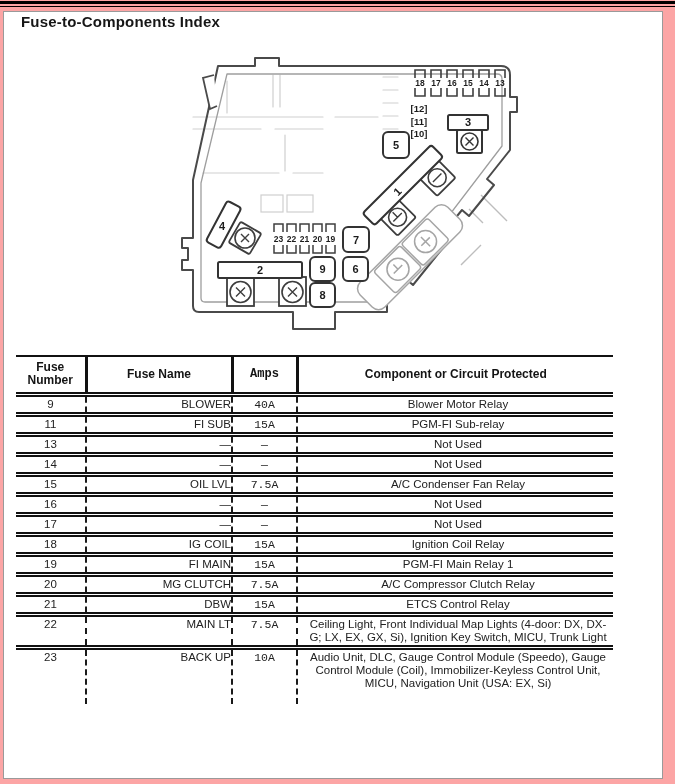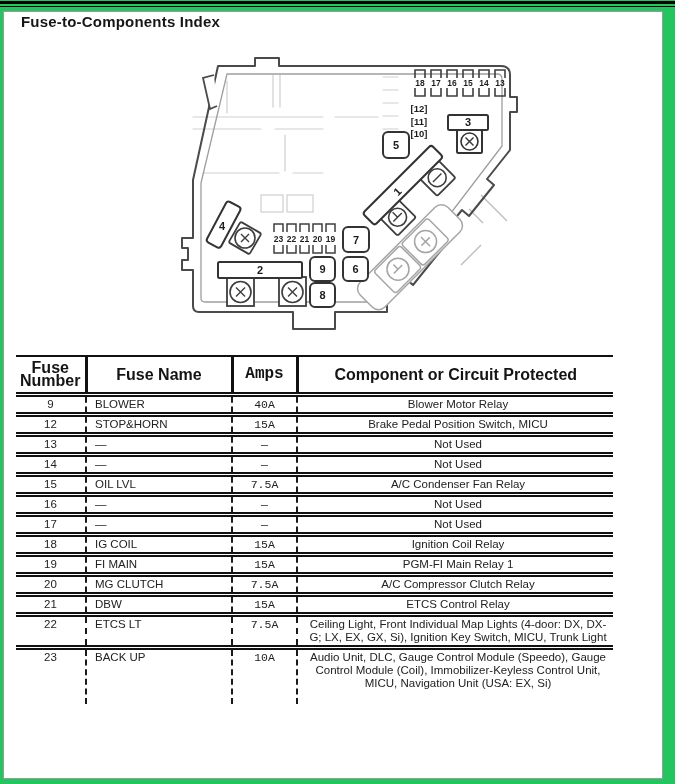--- a/index.html
+++ b/index.html
@@ -1,18 +1,18 @@
 <!DOCTYPE html>
 <html><head>
 <meta charset="utf-8">
 <style>
   html,body { margin:0; padding:0; background:#fff; }
   .page {
     position:relative; width:675px; height:784px;
-    background:#22c55e; overflow:hidden;
+    background:#fca5a5; overflow:hidden;
     font-family:"Liberation Sans", sans-serif; color:#1a1a1a;
   }
   .top-rule {
     position:absolute; left:0; top:1px; width:675px; height:2px;
     border-top:3px solid #000; border-bottom:1px solid #000;
   }
   .frame {
     position:absolute; left:3px; top:11px; width:658px; height:766px;
     border:1px solid #9a9a9a; background:#fff;
   }
@@ -23,32 +23,32 @@
   .diagram { position:absolute; left:165px; top:55px; }
   .fnum { font:bold 8.5px "Liberation Sans", sans-serif; fill:#1c1c1c; text-anchor:middle; }
   .bnum { font:bold 9.5px "Liberation Sans", sans-serif; fill:#1c1c1c; text-anchor:middle; }
   .unum { font:bold 11px "Liberation Sans", sans-serif; fill:#1c1c1c; text-anchor:middle; }
   table.fuse-table {
     position:absolute; left:16px; top:355px; width:597px;
     border-collapse:collapse; table-layout:fixed;
     border-top:2px solid #111;
   }
   .fuse-table th {
-    font-size:16px; line-height:13px; font-weight:bold;
+    font-size:12px; line-height:13px; font-weight:bold;
     padding:4px 0 5px; vertical-align:middle; text-align:center;
     border-bottom:5px double #111; color:#141414;
   }
   .fuse-table th.c2, .fuse-table th.c3, .fuse-table th.c4 { border-left:3px solid #111;text-align:center; }
   .fuse-table td {
     font-size:11.5px; line-height:13px; padding:1px 0;
     vertical-align:top; border-bottom:5px double #111; color:#222;
   }
   .fuse-table td.c2, .fuse-table td.c3, .fuse-table td.c4 { border-left:2px dashed #1a1a1a; }
   .fuse-table .c1 { text-align:center; }
-  .fuse-table td.c2 { padding-left:8px; text-align:left; }
+  .fuse-table td.c2 { padding-left:8px; text-align:right; }
   .fuse-table .c3 { text-align:center;font-family:Liberation Mono, monospace; }
   .fuse-table td.c4 { padding-left:9px; padding-right:4px; text-align:center; }
   .fuse-table tr.last td { border-bottom:none; padding-bottom:14px; }
 </style>
 </head>
 <body>
 
 <div class="page">
   <div class="top-rule"></div>
   <div class="frame"></div>
@@ -185,24 +185,24 @@
       </tr>
     </thead>
     <tbody>
       <tr>
           <td class="c1">9</td>
           <td class="c2">BLOWER</td>
           <td class="c3">40A</td>
           <td class="c4">Blower Motor Relay</td>
         </tr>
       <tr>
-          <td class="c1">12</td>
-          <td class="c2">STOP&amp;HORN</td>
-          <td class="c3">15A</td>
-          <td class="c4">Brake Pedal Position Switch, MICU</td>
+          <td class="c1">11</td>
+          <td class="c2">FI SUB</td>
+          <td class="c3">15A</td>
+          <td class="c4">PGM-FI Sub-relay</td>
         </tr>
       <tr>
           <td class="c1">13</td>
           <td class="c2">—</td>
           <td class="c3">—</td>
           <td class="c4">Not Used</td>
         </tr>
       <tr>
           <td class="c1">14</td>
           <td class="c2">—</td>
@@ -246,21 +246,21 @@
           <td class="c4">A/C Compressor Clutch Relay</td>
         </tr>
       <tr>
           <td class="c1">21</td>
           <td class="c2">DBW</td>
           <td class="c3">15A</td>
           <td class="c4">ETCS Control Relay</td>
         </tr>
       <tr>
           <td class="c1">22</td>
-          <td class="c2">ETCS LT</td>
+          <td class="c2">MAIN LT</td>
           <td class="c3">7.5A</td>
           <td class="c4">Ceiling Light, Front Individual Map Lights (4-door: DX, DX-G; LX, EX, GX, Si), Ignition Key Switch, MICU, Trunk Light</td>
         </tr>
       <tr class="last">
           <td class="c1">23</td>
           <td class="c2">BACK UP</td>
           <td class="c3">10A</td>
           <td class="c4">Audio Unit, DLC, Gauge Control Module (Speedo), Gauge Control Module (Coil), Immobilizer-Keyless Control Unit, MICU, Navigation Unit (USA: EX, Si)</td>
         </tr>
     </tbody>

